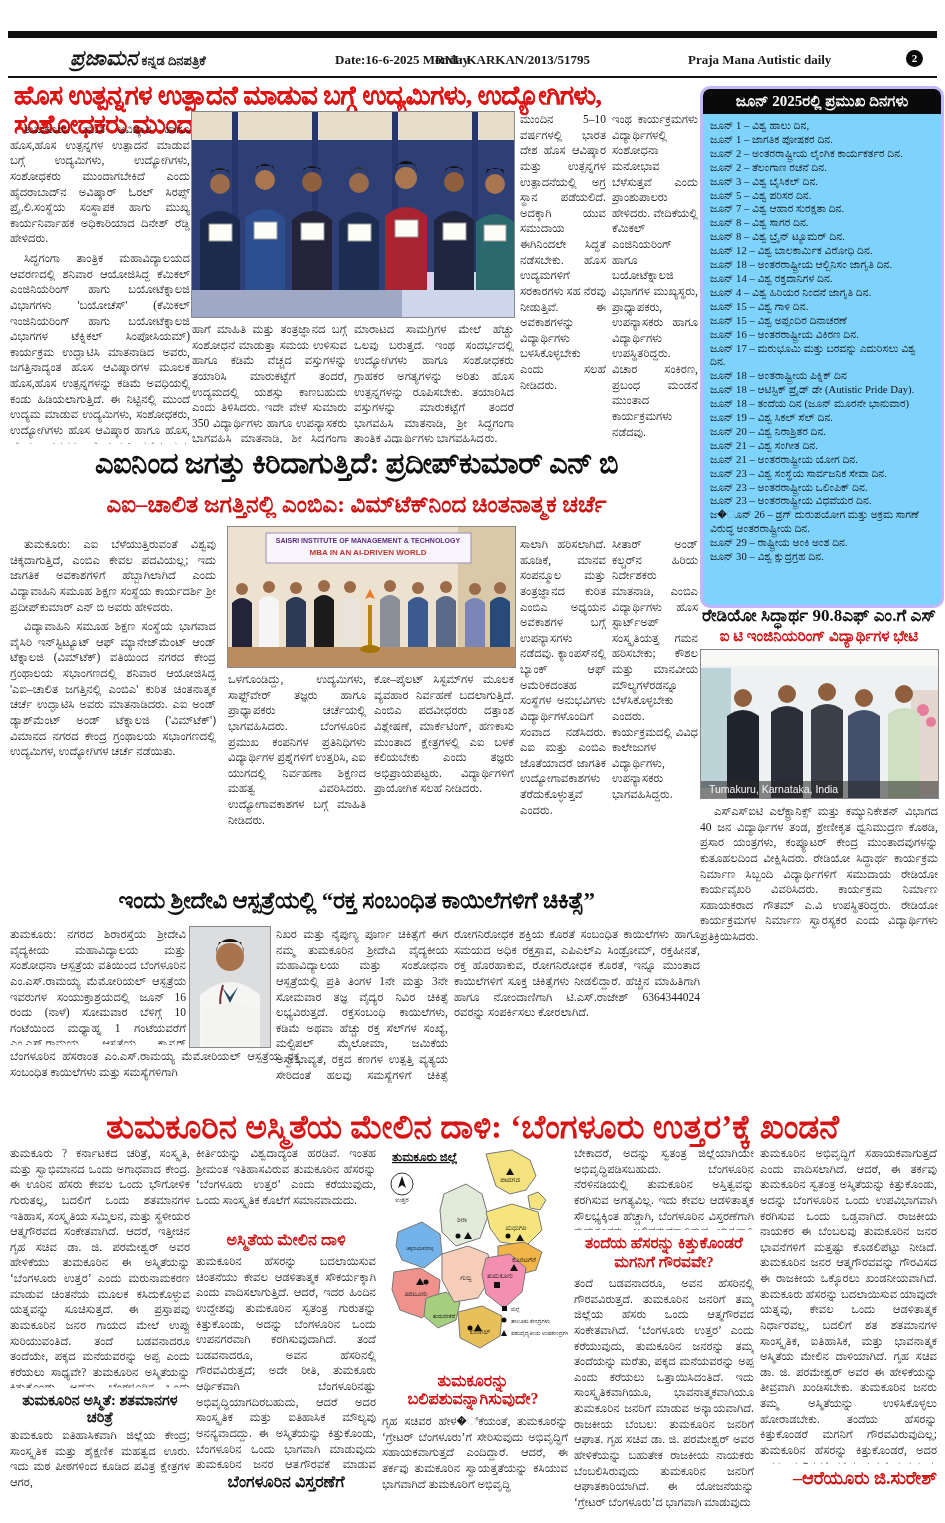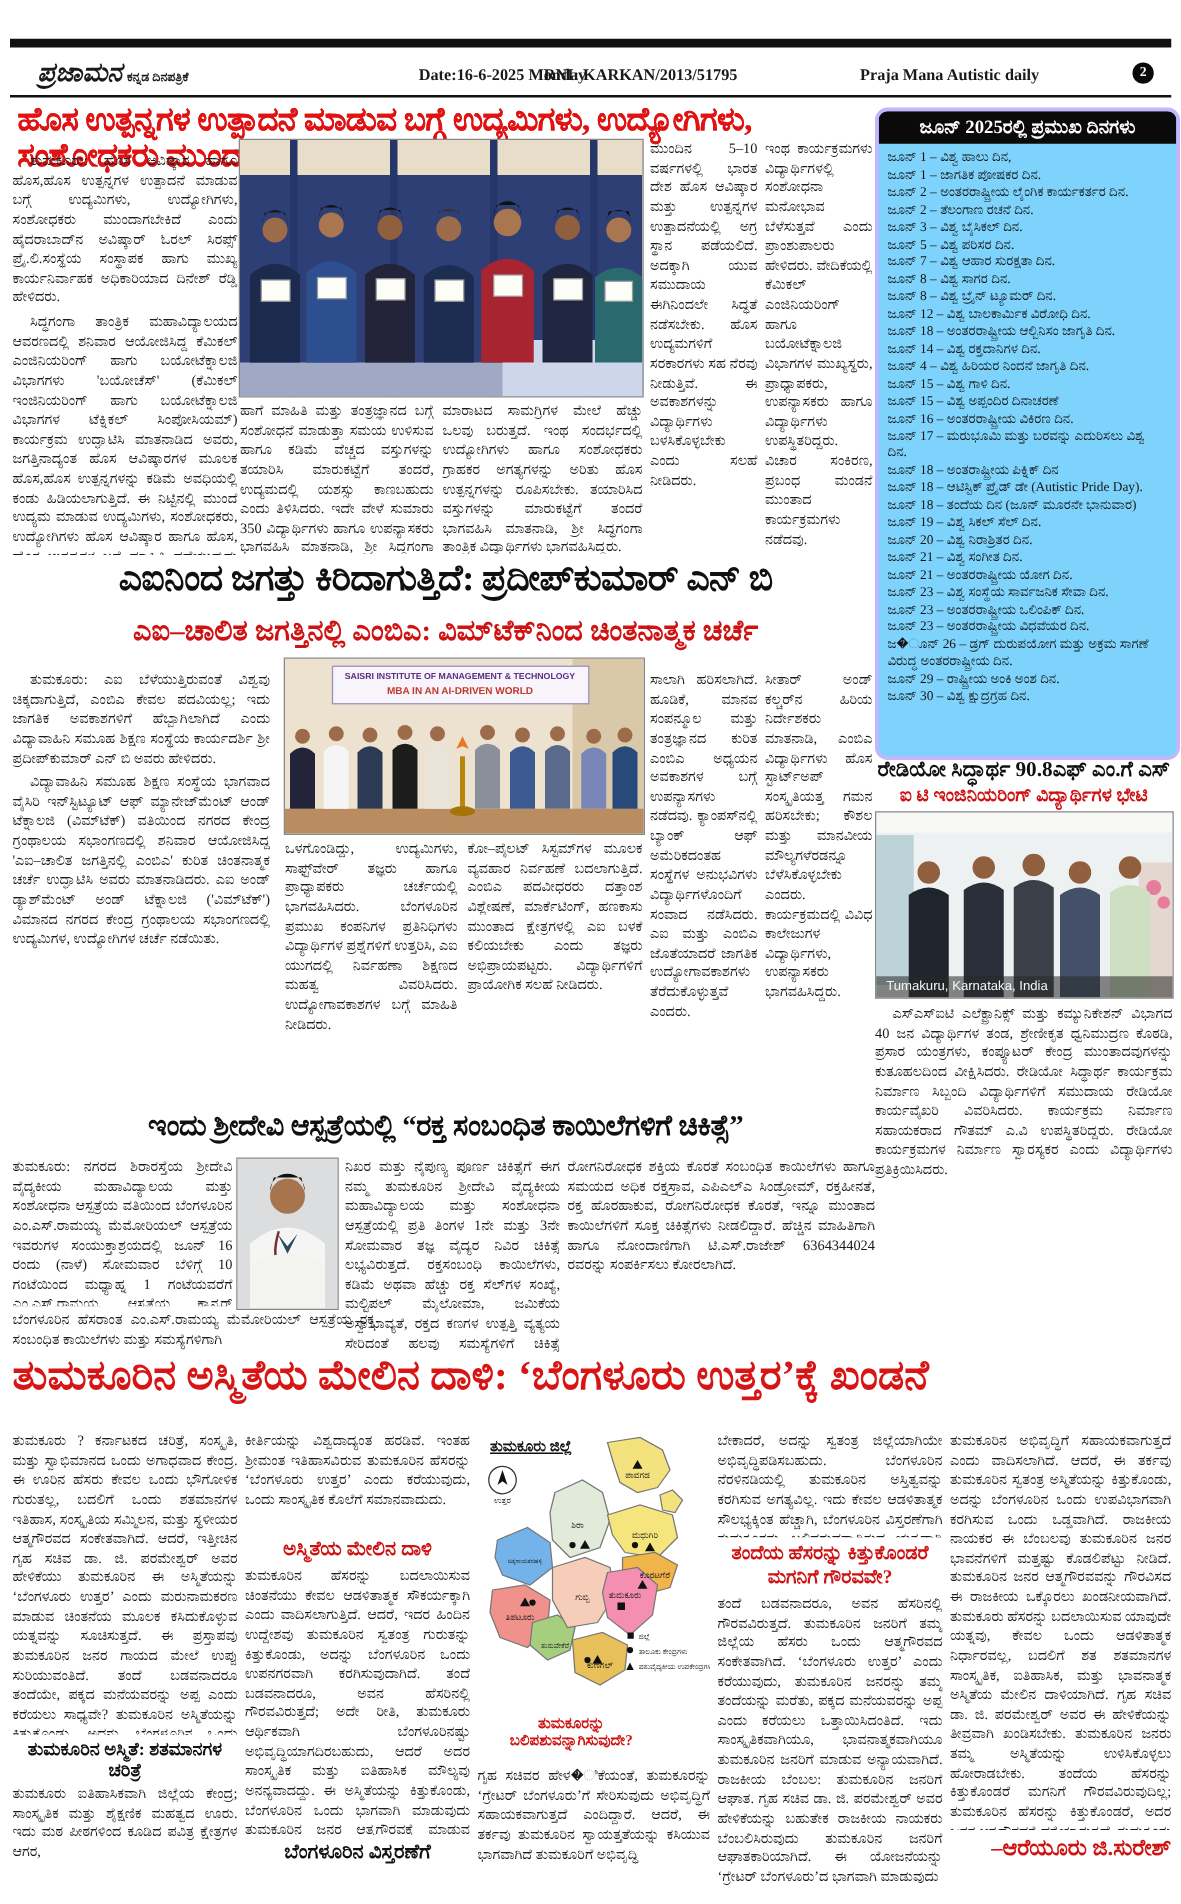--- a/index.html
+++ b/index.html
@@ -15,22 +15,22 @@
   .headline-red2{font-size:23px;font-weight:bold;color:#cf1212;}
   .headline3{font-size:23px;font-weight:bold;color:#101010;letter-spacing:-0.3px;}
   .headline4{font-size:33px;font-weight:bold;color:#d81515;line-height:1.05;}
   .subhead-red{font-size:14.5px;font-weight:bold;color:#cf1212;text-align:center;line-height:1.2;}
   .subhead-black{font-size:14.5px;font-weight:bold;color:#111;text-align:center;line-height:1.2;}
   .cal-box{border:3px solid #c4b5fd;border-radius:10px;background:#7dd3fc;overflow:hidden;}
   .cal-title{background:#0a0a0a;color:#ffffff;font-weight:bold;font-size:15px;
              text-align:center;padding:4px 2px;border-radius:6px 6px 0 0;}
   .cal-list{padding:5px 7px 4px 7px;}
   .cal-item{font-size:10.7px;line-height:1.3;color:#141414;}
-  .masthead-logo{font-size:21px;font-weight:bold;font-style:italic;letter-spacing:0;}
-  .masthead-sub{font-size:10px;font-weight:bold;}
+  .masthead-logo{font-size:21px;font-weight:bold;font-style:italic;letter-spacing:0;margin-left:40px;}
+  .masthead-sub{font-size:13px;font-weight:bold;}
   .mh-item{font-size:13px;font-weight:bold;}
   .pagenum{width:17px;height:17px;border-radius:50%;background:#0a0a0a;color:#fff;
            font-size:11px;font-weight:bold;text-align:center;line-height:17px;}
   .caption-bar{position:absolute;left:0;right:0;bottom:0;height:17px;background:rgba(40,40,40,.55);
                color:#f5f5f5;font-size:10.5px;font-family:"Liberation Sans",sans-serif;
                line-height:17px;padding-left:8px;}
   .sig{font-size:18px;font-weight:bold;color:#cf1212;text-align:right;}
   .photo-frame{outline:1px solid #888;}
 </style>
 </head>
@@ -251,21 +251,21 @@
   <path d="M33 58 c-4 14 -4 22 2 30" stroke="#7a2d35" stroke-width="2" fill="none"></path>
   <circle cx="36" cy="92" r="3.5" fill="#8a8f98"></circle>
   <rect x="12" y="84" width="56" height="36" fill="#f1f1ee"></rect>
   <path d="M12 84 q28 -16 56 0 v36 h-56 z" fill="#f3f3f0"></path>
 </svg>
 
 <div class="abs bt" style="left:276px;top:927px;width:172px;height:156px;">ನಿಖರ ಮತ್ತು ನೈಪುಣ್ಯ ಪೂರ್ಣ ಚಿಕಿತ್ಸೆಗೆ ಈಗ ನಮ್ಮ ತುಮಕೂರಿನ ಶ್ರೀದೇವಿ ವೈದ್ಯಕೀಯ ಮಹಾವಿದ್ಯಾಲಯ ಮತ್ತು ಸಂಶೋಧನಾ ಆಸ್ಪತ್ರೆಯಲ್ಲಿ ಪ್ರತಿ ತಿಂಗಳ 1ನೇ ಮತ್ತು 3ನೇ ಸೋಮವಾರ ತಜ್ಞ ವೈದ್ಯರ ನಿವಿರ ಚಿಕಿತ್ಸೆ ಲಭ್ಯವಿರುತ್ತದೆ. ರಕ್ತಸಂಬಂಧಿ ಕಾಯಿಲೆಗಳು, ಕಡಿಮೆ ಅಥವಾ ಹೆಚ್ಚು ರಕ್ತ ಸೆಲ್‌ಗಳ ಸಂಖ್ಯೆ, ಮಲ್ಟಿಪಲ್ ಮೈಲೋಮಾ, ಜಮಿಕೆಯ ಅಸ್ವಾಭಾವ್ಯತೆ, ರಕ್ತದ ಕಣಗಳ ಉತ್ಪತ್ತಿ ವ್ಯತ್ಯಯ ಸೇರಿದಂತೆ ಹಲವು ಸಮಸ್ಯೆಗಳಿಗೆ ಚಿಕಿತ್ಸೆ ನೀಡಲಾಗುವುದು.</div>
 <div class="abs bt" style="left:454px;top:927px;width:246px;height:156px;">ರೋಗನಿರೋಧಕ ಶಕ್ತಿಯ ಕೊರತೆ ಸಂಬಂಧಿತ ಕಾಯಿಲೆಗಳು ಹಾಗೂ ಸಮಯದ ಅಧಿಕ ರಕ್ತಸ್ರಾವ, ಎಪಿಎಲ್‌ಎ ಸಿಂಡ್ರೋಮ್, ರಕ್ತಹೀನತೆ, ರಕ್ತ ಹೊರಹಾಕುವ, ರೋಗನಿರೋಧಕ ಕೊರತೆ, ಇನ್ನೂ ಮುಂತಾದ ಕಾಯಿಲೆಗಳಿಗೆ ಸೂಕ್ತ ಚಿಕಿತ್ಸೆಗಳು ನೀಡಲಿದ್ದಾರೆ. ಹೆಚ್ಚಿನ ಮಾಹಿತಿಗಾಗಿ ಹಾಗೂ ನೋಂದಾಣಿಗಾಗಿ ಟಿ.ಎಸ್.ರಾಜೇಶ್ 6364344024 ರವರನ್ನು ಸಂಪರ್ಕಿಸಲು ಕೋರಲಾಗಿದೆ.</div>
 <div class="abs bt" style="left:10px;top:1049px;width:290px;height:34px;">ಬೆಂಗಳೂರಿನ ಹೆಸರಾಂತ ಎಂ.ಎಸ್.ರಾಮಯ್ಯ ಮೆಮೋರಿಯಲ್ ಆಸ್ಪತ್ರೆಯ ರಕ್ತ ಸಂಬಂಧಿತ ಕಾಯಿಲೆಗಳು ಮತ್ತು ಸಮಸ್ಯೆಗಳಿಗಾಗಿ</div>
 
-<div class="abs headline4" style="left:10px;top:1084px;width:925px;text-align:left;">ತುಮಕೂರಿನ ಅಸ್ಮಿತೆಯ ಮೇಲಿನ ದಾಳಿ: ‘ಬೆಂಗಳೂರು ಉತ್ತರ’ಕ್ಕೆ ಖಂಡನೆ</div>
+<div class="abs headline4" style="left:10px;top:1110px;width:925px;text-align:center;">ತುಮಕೂರಿನ ಅಸ್ಮಿತೆಯ ಮೇಲಿನ ದಾಳಿ: ‘ಬೆಂಗಳೂರು ಉತ್ತರ’ಕ್ಕೆ ಖಂಡನೆ</div>
 
 <div class="abs bt" style="left:10px;top:1146px;width:180px;height:242px;">ತುಮಕೂರು ? ಕರ್ನಾಟಕದ ಚರಿತ್ರೆ, ಸಂಸ್ಕೃತಿ, ಮತ್ತು ಸ್ವಾಭಿಮಾನದ ಒಂದು ಅಗಾಧವಾದ ಕೇಂದ್ರ. ಈ ಊರಿನ ಹೆಸರು ಕೇವಲ ಒಂದು ಭೌಗೋಳಿಕ ಗುರುತಲ್ಲ, ಬದಲಿಗೆ ಒಂದು ಶತಮಾನಗಳ ಇತಿಹಾಸ, ಸಂಸ್ಕೃತಿಯ ಸಮ್ಮಿಲನ, ಮತ್ತು ಸ್ಥಳೀಯರ ಆತ್ಮಗೌರವದ ಸಂಕೇತವಾಗಿದೆ. ಆದರೆ, ಇತ್ತೀಚಿನ ಗೃಹ ಸಚಿವ ಡಾ. ಜಿ. ಪರಮೇಶ್ವರ್ ಅವರ ಹೇಳಿಕೆಯು ತುಮಕೂರಿನ ಈ ಅಸ್ಮಿತೆಯನ್ನು ‘ಬೆಂಗಳೂರು ಉತ್ತರ’ ಎಂದು ಮರುನಾಮಕರಣ ಮಾಡುವ ಚಿಂತನೆಯ ಮೂಲಕ ಕಸಿದುಕೊಳ್ಳುವ ಯತ್ನವನ್ನು ಸೂಚಿಸುತ್ತದೆ. ಈ ಪ್ರಸ್ತಾಪವು ತುಮಕೂರಿನ ಜನರ ಗಾಯದ ಮೇಲೆ ಉಪ್ಪು ಸುರಿಯುವಂತಿದೆ. ತಂದೆ ಬಡವನಾದರೂ ತಂದೆಯೇ, ಪಕ್ಕದ ಮನೆಯವರನ್ನು ಅಪ್ಪ ಎಂದು ಕರೆಯಲು ಸಾಧ್ಯವೇ? ತುಮಕೂರಿನ ಅಸ್ಮಿತೆಯನ್ನು ಕಿತ್ತುಕೊಂಡು, ಅದನ್ನು ಬೆಂಗಳೂರಿನ ಒಂದು ಉಪವಿಭಾಗವಾಗಿ ಕರಗಿಸುವ ಈ ಯೋಜನೆಯನ್ನು ತೀವ್ರವಾಗಿ ಖಂಡಿಸಬೇಕಾಗಿದೆ.</div>
 <div class="abs subhead-black" style="left:10px;top:1392px;width:180px;">ತುಮಕೂರಿನ ಅಸ್ಮಿತೆ: ಶತಮಾನಗಳ ಚರಿತ್ರೆ</div>
 <div class="abs bt" style="left:10px;top:1428px;width:180px;height:92px;">ತುಮಕೂರು ಐತಿಹಾಸಿಕವಾಗಿ ಜಿಲ್ಲೆಯ ಕೇಂದ್ರ; ಸಾಂಸ್ಕೃತಿಕ ಮತ್ತು ಶೈಕ್ಷಣಿಕ ಮಹತ್ವದ ಊರು. ಇದು ಮಠ ಪೀಠಗಳಿಂದ ಕೂಡಿದ ಪವಿತ್ರ ಕ್ಷೇತ್ರಗಳ ಆಗರ,</div>
 
 <div class="abs bt" style="left:196px;top:1146px;width:180px;height:80px;">ಕೀರ್ತಿಯನ್ನು ವಿಶ್ವದಾದ್ಯಂತ ಹರಡಿವೆ. ಇಂತಹ ಶ್ರೀಮಂತ ಇತಿಹಾಸವಿರುವ ತುಮಕೂರಿನ ಹೆಸರನ್ನು ‘ಬೆಂಗಳೂರು ಉತ್ತರ’ ಎಂದು ಕರೆಯುವುದು, ಒಂದು ಸಾಂಸ್ಕೃತಿಕ ಕೊಲೆಗೆ ಸಮಾನವಾದುದು.</div>
 <div class="abs subhead-red" style="left:196px;top:1230px;width:180px;font-size:16px;">ಅಸ್ಮಿತೆಯ ಮೇಲಿನ ದಾಳಿ</div>
 <div class="abs bt" style="left:196px;top:1254px;width:180px;height:214px;">ತುಮಕೂರಿನ ಹೆಸರನ್ನು ಬದಲಾಯಿಸುವ ಚಿಂತನೆಯು ಕೇವಲ ಆಡಳಿತಾತ್ಮಕ ಸೌಕರ್ಯಕ್ಕಾಗಿ ಎಂದು ವಾದಿಸಲಾಗುತ್ತಿದೆ. ಆದರೆ, ಇದರ ಹಿಂದಿನ ಉದ್ದೇಶವು ತುಮಕೂರಿನ ಸ್ವತಂತ್ರ ಗುರುತನ್ನು ಕಿತ್ತುಕೊಂಡು, ಅದನ್ನು ಬೆಂಗಳೂರಿನ ಒಂದು ಉಪನಗರವಾಗಿ ಕರಗಿಸುವುದಾಗಿದೆ. ತಂದೆ ಬಡವನಾದರೂ, ಅವನ ಹೆಸರಿನಲ್ಲಿ ಗೌರವವಿರುತ್ತದೆ; ಅದೇ ರೀತಿ, ತುಮಕೂರು ಆರ್ಥಿಕವಾಗಿ ಬೆಂಗಳೂರಿನಷ್ಟು ಅಭಿವೃದ್ಧಿಯಾಗದಿರಬಹುದು, ಆದರೆ ಅದರ ಸಾಂಸ್ಕೃತಿಕ ಮತ್ತು ಐತಿಹಾಸಿಕ ಮೌಲ್ಯವು ಅನನ್ಯವಾದದ್ದು. ಈ ಅಸ್ಮಿತೆಯನ್ನು ಕಿತ್ತುಕೊಂಡು, ಬೆಂಗಳೂರಿನ ಒಂದು ಭಾಗವಾಗಿ ಮಾಡುವುದು ತುಮಕೂರಿನ ಜನರ ಆತ್ಮಗೌರವಕ್ಕೆ ಮಾಡುವ ಅವಮಾನವಾಗಿದೆ.</div>
 <div class="abs subhead-black" style="left:196px;top:1472px;width:180px;font-size:16px;">ಬೆಂಗಳೂರಿನ ವಿಸ್ತರಣೆಗೆ</div>
 
@@ -320,21 +320,21 @@
   <g font-size="6" fill="#111">
     <rect x="120" y="160" width="5" height="5" fill="#111"></rect>
     <text x="129" y="165">ಜಿಲ್ಲೆ</text>
     <circle cx="122" cy="174" r="2.5" fill="#111"></circle>
     <text x="129" y="177">ತಾಲೂಕು ಕೇಂದ್ರಗಳು</text>
     <polygon points="122,184 125,190 119,190" fill="#111"></polygon>
     <text x="129" y="189">ಪಶುವೈದ್ಯಕೀಯ ಉಪಕೇಂದ್ರಗಳು</text>
   </g>
 </svg>
 
-<div class="abs subhead-red" style="left:364px;top:1372px;width:186px;font-size:12px;line-height:1.15;">
+<div class="abs subhead-red" style="left:380px;top:1372px;width:186px;font-size:16px;line-height:1.15;">
   <div>ತುಮಕೂರನ್ನು</div>
   <div>ಬಲಿಪಶುವನ್ನಾಗಿಸುವುದೇ?</div>
 </div>
 <div class="abs bt" style="left:382px;top:1414px;width:186px;height:106px;">ಗೃಹ ಸಚಿವರ ಹೇಳ�ಿಕೆಯಂತೆ, ತುಮಕೂರನ್ನು ‘ಗ್ರೇಟರ್ ಬೆಂಗಳೂರು’ಗೆ ಸೇರಿಸುವುದು ಅಭಿವೃದ್ಧಿಗೆ ಸಹಾಯಕವಾಗುತ್ತದೆ ಎಂದಿದ್ದಾರೆ. ಆದರೆ, ಈ ತರ್ಕವು ತುಮಕೂರಿನ ಸ್ವಾಯತ್ತತೆಯನ್ನು ಕಸಿಯುವ ಭಾಗವಾಗಿದೆ ತುಮಕೂರಿಗೆ ಅಭಿವೃದ್ಧಿ</div>
 
 <div class="abs bt" style="left:574px;top:1146px;width:180px;height:84px;">ಬೇಕಾದರೆ, ಅದನ್ನು ಸ್ವತಂತ್ರ ಜಿಲ್ಲೆಯಾಗಿಯೇ ಅಭಿವೃದ್ಧಿಪಡಿಸಬಹುದು. ಬೆಂಗಳೂರಿನ ನೆರಳಿನಡಿಯಲ್ಲಿ ತುಮಕೂರಿನ ಅಸ್ತಿತ್ವವನ್ನು ಕರಗಿಸುವ ಅಗತ್ಯವಿಲ್ಲ. ಇದು ಕೇವಲ ಆಡಳಿತಾತ್ಮಕ ಸೌಲಭ್ಯಕ್ಕಿಂತ ಹೆಚ್ಚಾಗಿ, ಬೆಂಗಳೂರಿನ ವಿಸ್ತರಣೆಗಾಗಿ ತುಮಕೂರನ್ನು ಬಲಿಪಶುವನ್ನಾಗಿಸುವ ಯತ್ನವಾಗಿ ಕಾಣುತ್ತದೆ.</div>
 <div class="abs subhead-red" style="left:574px;top:1234px;width:180px;font-size:15.5px;">ತಂದೆಯ ಹೆಸರನ್ನು ಕಿತ್ತುಕೊಂಡರೆ ಮಗನಿಗೆ ಗೌರವವೇ?</div>
 <div class="abs bt" style="left:574px;top:1276px;width:180px;height:244px;">ತಂದೆ ಬಡವನಾದರೂ, ಅವನ ಹೆಸರಿನಲ್ಲಿ ಗೌರವವಿರುತ್ತದೆ. ತುಮಕೂರಿನ ಜನರಿಗೆ ತಮ್ಮ ಜಿಲ್ಲೆಯ ಹೆಸರು ಒಂದು ಆತ್ಮಗೌರವದ ಸಂಕೇತವಾಗಿದೆ. ‘ಬೆಂಗಳೂರು ಉತ್ತರ’ ಎಂದು ಕರೆಯುವುದು, ತುಮಕೂರಿನ ಜನರನ್ನು ತಮ್ಮ ತಂದೆಯನ್ನು ಮರೆತು, ಪಕ್ಕದ ಮನೆಯವರನ್ನು ಅಪ್ಪ ಎಂದು ಕರೆಯಲು ಒತ್ತಾಯಿಸಿದಂತಿದೆ. ಇದು ಸಾಂಸ್ಕೃತಿಕವಾಗಿಯೂ, ಭಾವನಾತ್ಮಕವಾಗಿಯೂ ತುಮಕೂರಿನ ಜನರಿಗೆ ಮಾಡುವ ಅನ್ಯಾಯವಾಗಿದೆ. ರಾಜಕೀಯ ಬೆಂಬಲ: ತುಮಕೂರಿನ ಜನರಿಗೆ ಆಘಾತ. ಗೃಹ ಸಚಿವ ಡಾ. ಜಿ. ಪರಮೇಶ್ವರ್ ಅವರ ಹೇಳಿಕೆಯನ್ನು ಬಹುತೇಕ ರಾಜಕೀಯ ನಾಯಕರು ಬೆಂಬಲಿಸಿರುವುದು ತುಮಕೂರಿನ ಜನರಿಗೆ ಆಘಾತಕಾರಿಯಾಗಿದೆ. ಈ ಯೋಜನೆಯನ್ನು ‘ಗ್ರೇಟರ್ ಬೆಂಗಳೂರು’ದ ಭಾಗವಾಗಿ ಮಾಡುವುದು</div>
 
 <div class="abs bt" style="left:760px;top:1146px;width:177px;height:318px;">ತುಮಕೂರಿನ ಅಭಿವೃದ್ಧಿಗೆ ಸಹಾಯಕವಾಗುತ್ತದೆ ಎಂದು ವಾದಿಸಲಾಗಿದೆ. ಆದರೆ, ಈ ತರ್ಕವು ತುಮಕೂರಿನ ಸ್ವತಂತ್ರ ಅಸ್ಮಿತೆಯನ್ನು ಕಿತ್ತುಕೊಂಡು, ಅದನ್ನು ಬೆಂಗಳೂರಿನ ಒಂದು ಉಪವಿಭಾಗವಾಗಿ ಕರಗಿಸುವ ಒಂದು ಒಡ್ಡವಾಗಿದೆ. ರಾಜಕೀಯ ನಾಯಕರ ಈ ಬೆಂಬಲವು ತುಮಕೂರಿನ ಜನರ ಭಾವನೆಗಳಿಗೆ ಮತ್ತಷ್ಟು ಕೊಡಲಿಪೆಟ್ಟು ನೀಡಿದೆ. ತುಮಕೂರಿನ ಜನರ ಆತ್ಮಗೌರವವನ್ನು ಗೌರವಿಸದ ಈ ರಾಜಕೀಯ ಒಕ್ಕೊರಲು ಖಂಡನೀಯವಾಗಿದೆ. ತುಮಕೂರು ಹೆಸರನ್ನು ಬದಲಾಯಿಸುವ ಯಾವುದೇ ಯತ್ನವು, ಕೇವಲ ಒಂದು ಆಡಳಿತಾತ್ಮಕ ನಿರ್ಧಾರವಲ್ಲ, ಬದಲಿಗೆ ಶತ ಶತಮಾನಗಳ ಸಾಂಸ್ಕೃತಿಕ, ಐತಿಹಾಸಿಕ, ಮತ್ತು ಭಾವನಾತ್ಮಕ ಅಸ್ಮಿತೆಯ ಮೇಲಿನ ದಾಳಿಯಾಗಿದೆ. ಗೃಹ ಸಚಿವ ಡಾ. ಜಿ. ಪರಮೇಶ್ವರ್ ಅವರ ಈ ಹೇಳಿಕೆಯನ್ನು ತೀವ್ರವಾಗಿ ಖಂಡಿಸಬೇಕು. ತುಮಕೂರಿನ ಜನರು ತಮ್ಮ ಅಸ್ಮಿತೆಯನ್ನು ಉಳಿಸಿಕೊಳ್ಳಲು ಹೋರಾಡಬೇಕು. ತಂದೆಯ ಹೆಸರನ್ನು ಕಿತ್ತುಕೊಂಡರೆ ಮಗನಿಗೆ ಗೌರವವಿರುವುದಿಲ್ಲ; ತುಮಕೂರಿನ ಹೆಸರನ್ನು ಕಿತ್ತುಕೊಂಡರೆ, ಅದರ ಜನರ ಆತ್ಮಗೌರವಕ್ಕೆ ಧಕ್ಕೆಯಾಗುತ್ತದೆ. ತುಮಕೂರು ತುಮಕೂರಾಗಿಯೇ ಉಳಿಯಲಿ, ‘ಬೆಂಗಳೂರು ಉತ್ತರ’ದ ಛಾಯೆಯಾಗಿ ಕರಗದಿರಲಿ!</div>

